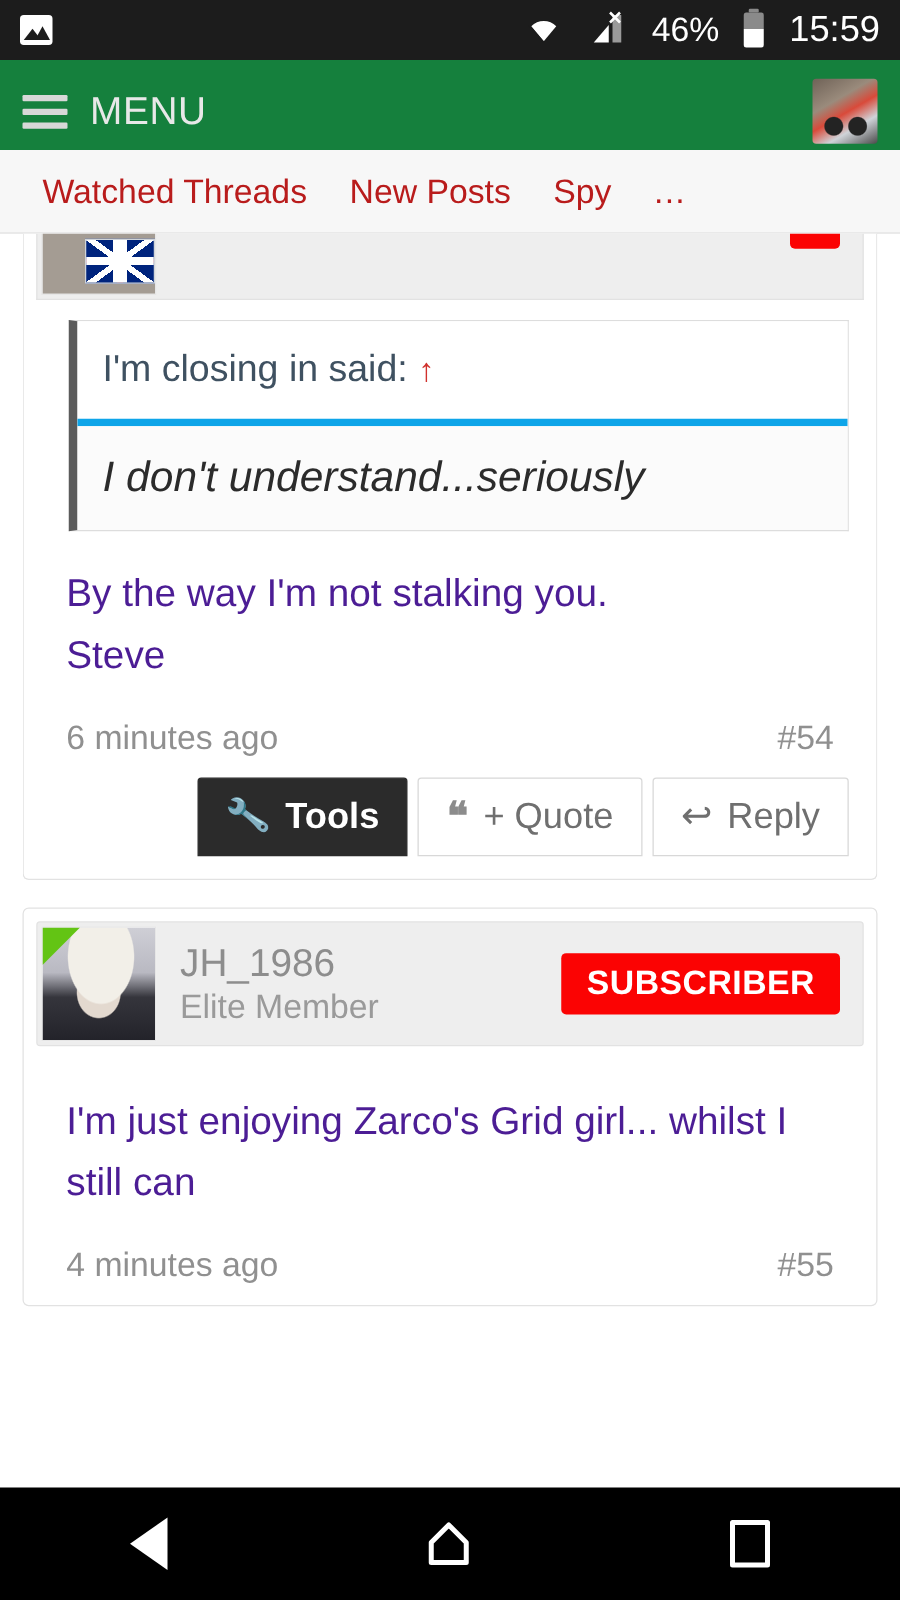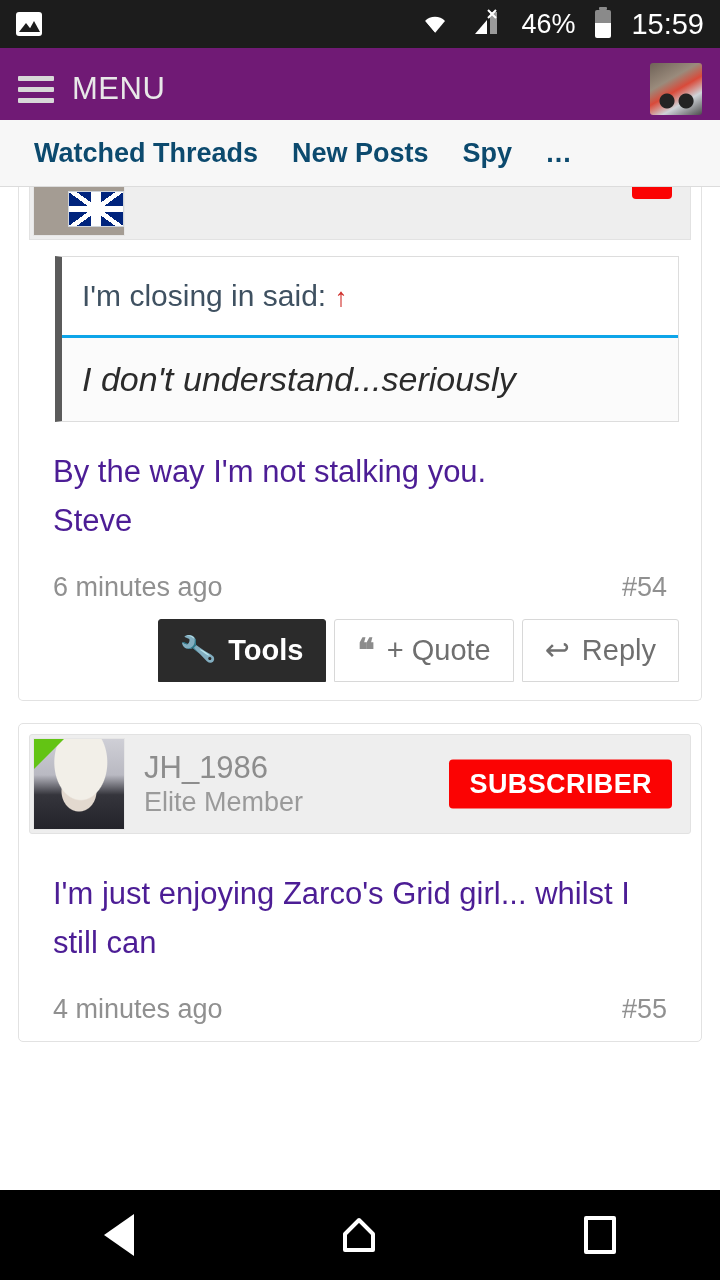--- a/index.html
+++ b/index.html
@@ -40,21 +40,21 @@
     position:relative;
   }
   .batt:before {
     content:""; position:absolute; top:-3px; left:4px;
     width:8px; height:3px; background:#8a8a8a; border-radius:1px;
   }
 
   
   .appbar {
     position:absolute; top:48px; left:0; width:720px; height:82px;
-    background:#701a75; display:flex; align-items:center; padding:0 18px;
+    background:#15803d; display:flex; align-items:center; padding:0 18px;
   }
   .hamburger { width:36px; display:flex; flex-direction:column; gap:6px; cursor:pointer; }
   .hamburger span { display:block; height:5px; background:#d8d8d8; border-radius:1px; }
   .menu-label {
     color:#e8e8e8; font-size:31px; font-weight:400;
     margin-left:18px; letter-spacing:0.5px;
   }
   .user-avatar {
     margin-left:auto; width:52px; height:52px; border-radius:3px;
     background:linear-gradient(150deg,#6f6257 0%,#9a8b7c 34%,#d94a3a 52%,#cfd3d8 72%,#4a4a4a 100%);
@@ -66,21 +66,21 @@
                radial-gradient(circle at 78% 50%, #232323 0 7px, transparent 8px);
   }
 
   
   .navtabs {
     position:absolute; top:120px; left:0; width:720px; height:67px;
     background:#f7f7f7; border-bottom:1px solid #dcdcdc;
     display:flex; align-items:center; padding:0 34px; gap:34px;
   }
   .navtab {
-    font-size:27px; font-weight:bold; color:#0c4a6e;
+    font-size:27px; font-weight:normal; color:#b91c1c;
     white-space:nowrap; cursor:pointer;
   }
   .navtab.dots { font-size:27px; letter-spacing:1px; }
 
   
   .content {
     position:absolute; top:187px; left:0; width:720px; height:1003px;
     background:#ffffff; overflow:hidden;
   }
 
@@ -142,21 +142,21 @@
   
   .post-card.clipped { margin-top:0; border-top:none; border-radius:0 0 5px 5px; }
   .post-card.clipped .post-head { margin-top:0; border-top:none; border-radius:0; }
 
   .quote-box {
     margin:16px 22px 0 36px; border:1px solid #dddddd;
     border-left:7px solid #5b5b5b; background:#ffffff;
   }
   .quote-title {
     padding:22px 20px; font-size:30px; color:#3f5161;
-    border-bottom:3px solid #0ea5e9; background:#ffffff;
+    border-bottom:6px solid #0ea5e9; background:#ffffff;
   }
   .quote-arrow { color:#d0312d; font-size:26px; }
   .quote-body {
     padding:22px 20px; font-size:34px; color:#2b2b2b;
     font-style:italic; background:#fbfbfb;
   }
 
   .post-body { padding:26px 34px 0 34px; }
   .post-line {
     font-size:31px; color:#4c1d95; line-height:1.58;

